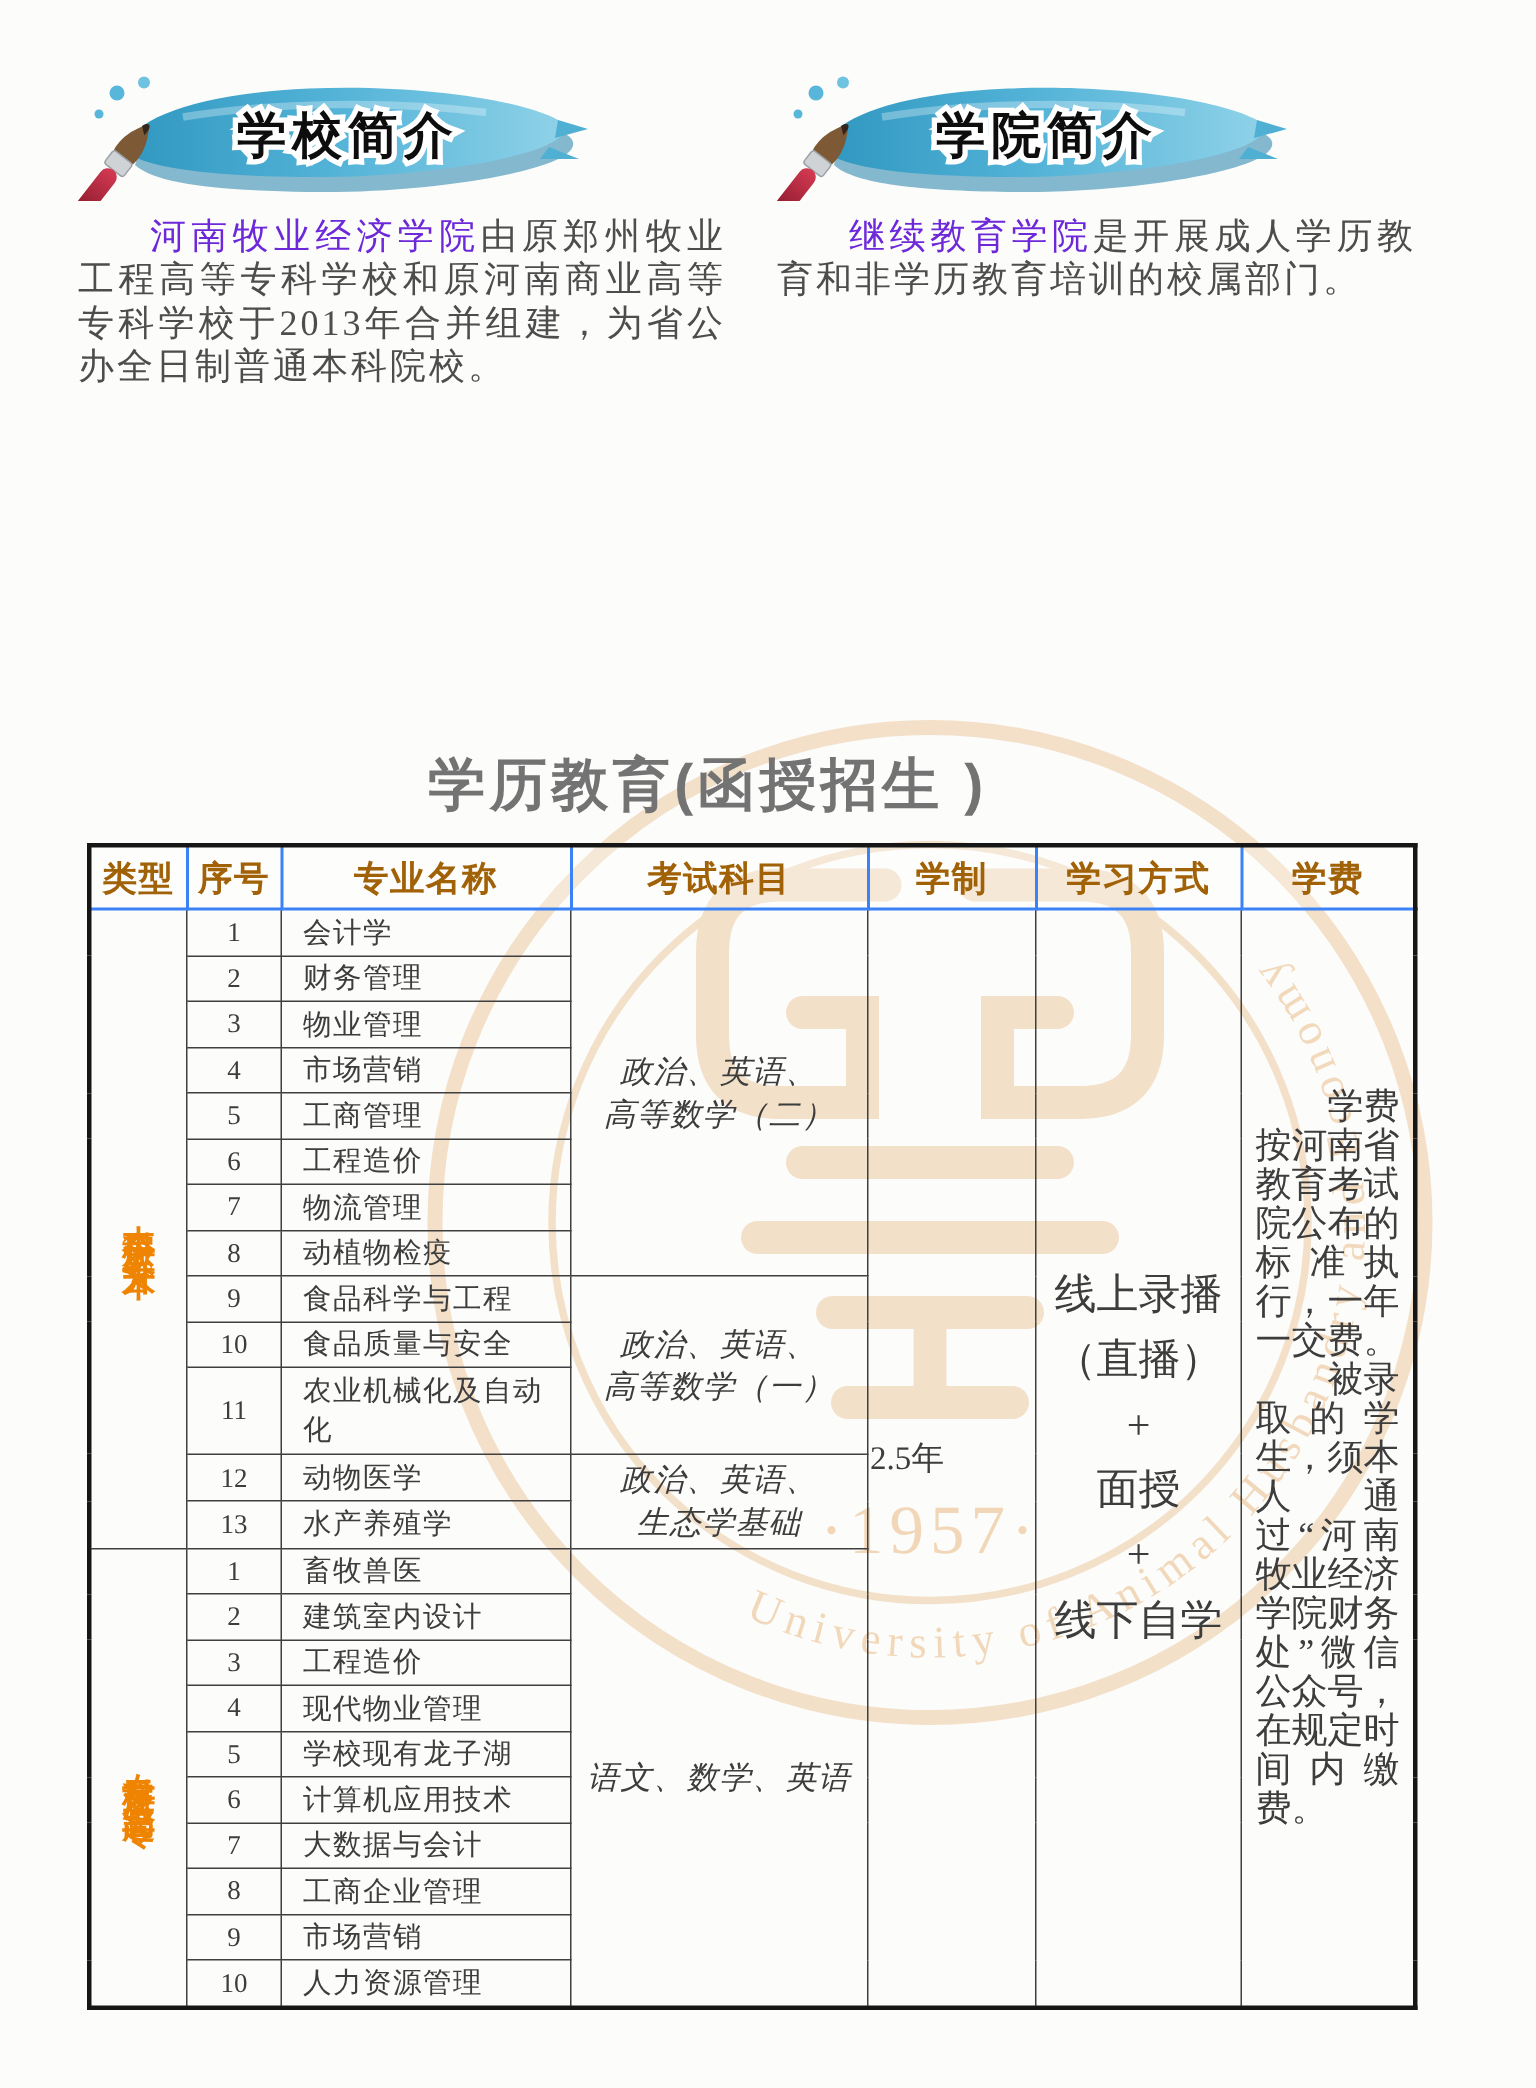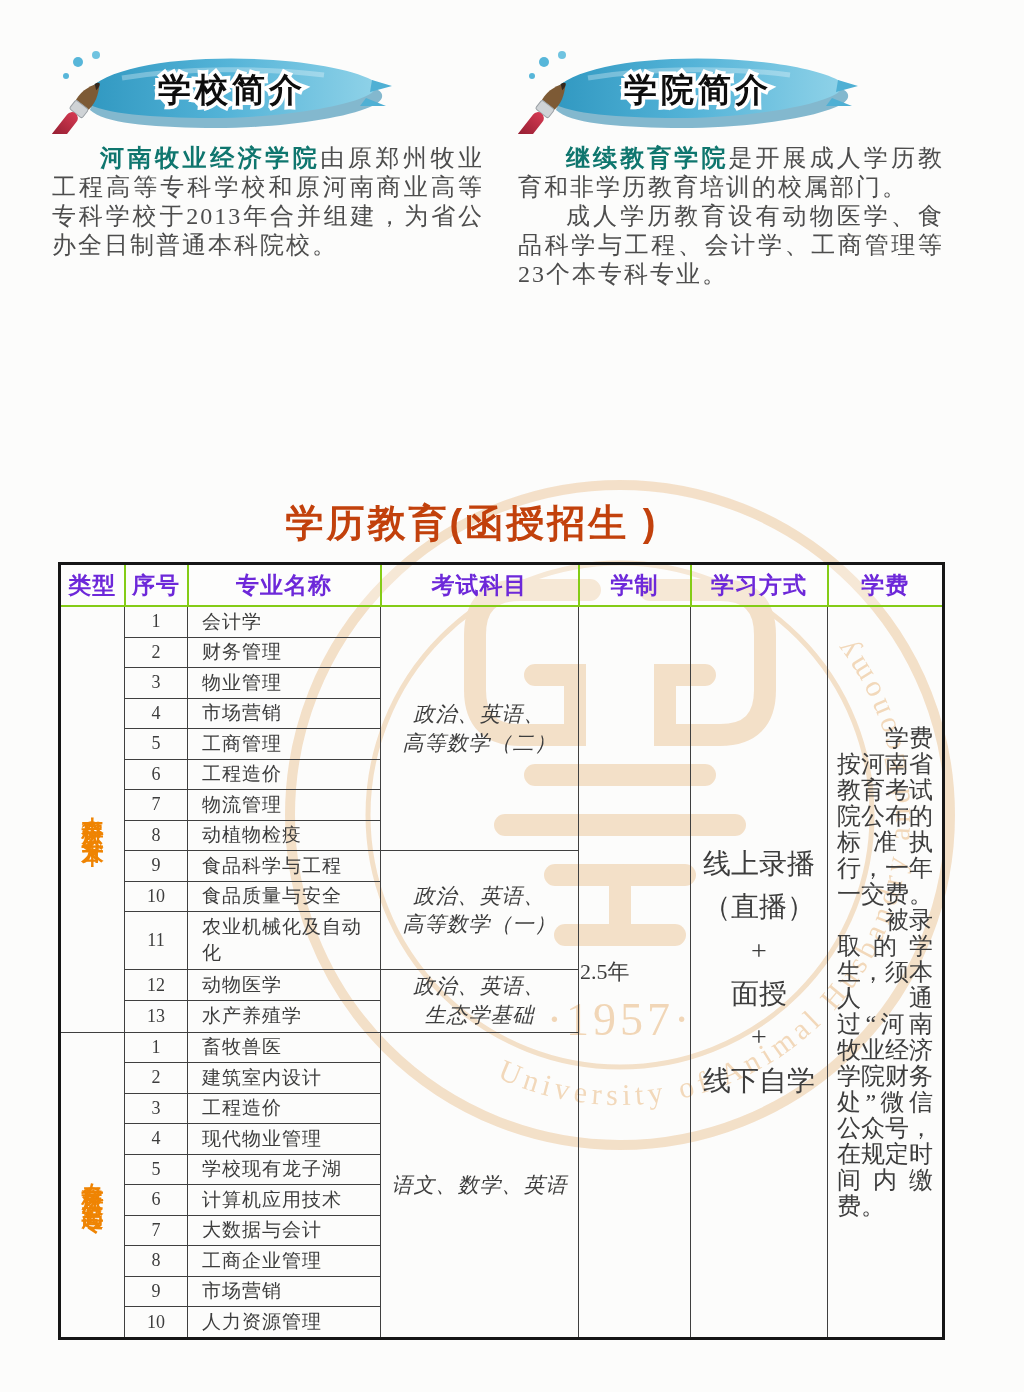--- a/index.html
+++ b/index.html
@@ -13,35 +13,35 @@
   
   .watermark{position:absolute;left:235px;top:430px;pointer-events:none;}
 
   
   .intro-col{position:absolute;top:48px;}
   .intro-col.left{left:52px;width:432px;}
   .intro-col.right{left:518px;width:426px;}
   .badge{position:relative;height:86px;margin-bottom:10px;}
   .intro-text{margin:0;font-size:24px;line-height:29px;letter-spacing:2px;
     color:#4d4d4d;text-align:justify;text-indent:2em;}
-  .intro-text b{color:#0f766e;font-weight:bold;}
+  .intro-text b{color:#6d28d9;font-weight:normal;}
 
   
   .edu-title{position:absolute;top:498px;left:0;width:944px;margin:0;
     text-align:center;font-family:"Liberation Sans", sans-serif;font-weight:bold;
-    font-size:38px;letter-spacing:3px;color:#c2410c;}
+    font-size:38px;letter-spacing:3px;color:#737373;}
 
   
   table.edu{position:absolute;left:58px;top:562px;width:884px;height:778px;
     border-collapse:collapse;table-layout:fixed;}
   table.edu{border:3px solid #161616;}
   table.edu th{
-    border:2px solid #84cc16;
+    border:2px solid #3b82f6;
     font-family:"Liberation Sans", sans-serif;font-weight:bold;
-    font-size:23px;color:#6d28d9;height:38px;letter-spacing:1px;background:rgba(255,255,255,.25);}
+    font-size:23px;color:#a16207;height:38px;letter-spacing:1px;background:rgba(255,255,255,.25);}
   table.edu td{border:1.5px solid #3f3f3f;color:#3d3d3d;}
   td.seq{ text-align:center;font-size:18px;color:#4a4a4a;}
   td.major{ text-align:left;padding-left:14px;font-size:19px;letter-spacing:1px;}
   td.exam{ text-align:center;font-size:21px;letter-spacing:1px;white-space:pre-line;line-height:1.35;font-style:italic;}
   td.duration{ text-align:left;font-size:22px;}
   td.study{ text-align:center;font-size:28px;white-space:pre-line;line-height:1.55;}
   td.tuition{ vertical-align:middle;padding:0 9px;}
   td.tuition p{margin:0;font-size:24px;line-height:26px;text-indent:2em;
     text-align:justify;color:#3d3d3d;}
   td.typecol{text-align:center;vertical-align:middle;}
@@ -135,21 +135,20 @@
           <rect x="-8" y="6" width="16" height="11" rx="2" fill="#cfd3d6" stroke="#9aa0a5"></rect>
           <rect x="-6" y="17" width="12" height="42" rx="6" fill="url(#gRedR)"></rect>
         </g>
         <circle cx="26" cy="14" r="5" fill="#57b6d9"></circle>
           <circle cx="44" cy="7" r="4" fill="#6fc3e0"></circle>
           <circle cx="14" cy="28" r="3" fill="#57b6d9"></circle>
         <text x="180" y="53" text-anchor="middle" font-family="Liberation Sans, sans-serif" font-weight="bold" font-size="33" letter-spacing="4" fill="#0d0d0d" stroke="#ffffff" stroke-width="7" paint-order="stroke">学院简介</text>
       </svg>
     </div>
     <p class="intro-text"><b>继续教育学院</b><span>是开展成人学历教育和非学历教育培训的校属部门。</span></p>
-    <p class="intro-text">成人学历教育设有动物医学、食品科学与工程、会计学、工商管理等23个本专科专业。</p>
   </section>
 
   <h1 class="edu-title">学历教育(函授招生 )</h1>
 
   <table class="edu">
     <colgroup>
       <col style="width:65px">
         <col style="width:63px">
         <col style="width:193px">
       <col style="width:198px">

